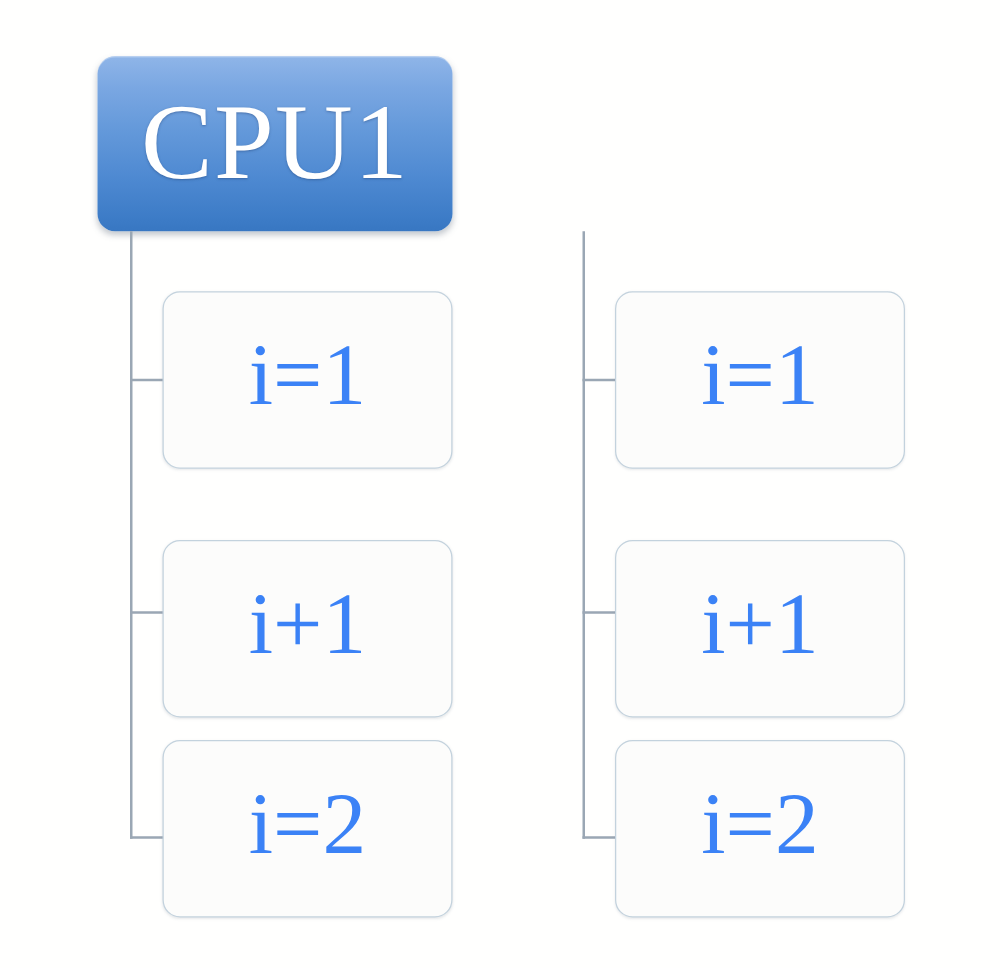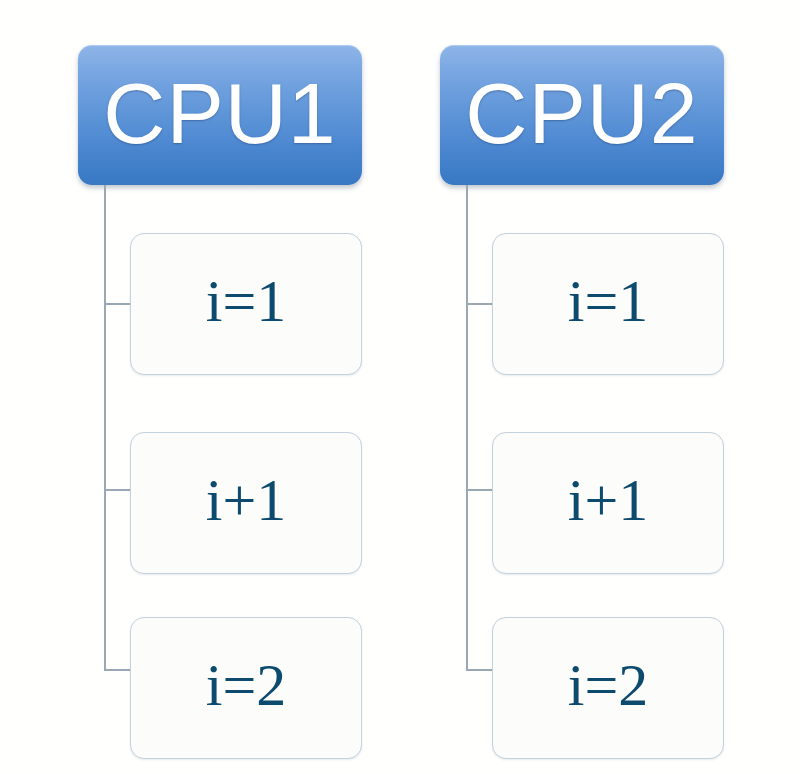--- a/index.html
+++ b/index.html
@@ -50,21 +50,21 @@
         #3877c2 100%);
     box-shadow: 0 3px 5px rgba(80, 95, 115, 0.35),
                 inset 0 1px 0 rgba(255,255,255,0.30);
     display: flex;
     align-items: center;
     justify-content: center;
     overflow: hidden;
   }
   .cpu-header-label {
     color: #ffffff;
-    font-family: Liberation Sans, sans-serif;
+    font-family: Liberation Serif, serif;
     font-size: 86px;
     line-height: 1;
     letter-spacing: 1px;
     text-shadow: 0 1px 2px rgba(30, 60, 110, 0.45);
     user-select: none;
     transform: translateY(-2px);
   }
 
   
   .connector-layer {
@@ -104,26 +104,26 @@
     background: #fcfcfb;
     border: 1.5px solid #c3d2dd;
     border-radius: 14px;
     box-shadow: 0 1px 2px rgba(120, 135, 150, 0.18);
     display: flex;
     align-items: center;
     justify-content: center;
   }
   .step-box.box-1 { top: 233px; }
   .step-box.box-2 { top: 432px; }
-  .step-box.box-3 { top: 592px; margin-top: 25px; }
+  .step-box.box-3 { top: 592px; }
 
   .step-label {
-    color: #0c4a6e;
+    color: #3b82f6;
     font-family: "Liberation Serif", serif;
-    font-size: 60px;
+    font-size: 70px;
     line-height: 1;
     user-select: none;
     transform: translateY(-3px);
   }
 </style>
 </head>
 <body>
 
 <div id="diagram-canvas">
 
@@ -149,23 +149,20 @@
     </div>
 
     <div class="step-box box-3">
       <span class="step-label">i=2</span>
     </div>
 
   </div>
 
   <div class="cpu-column col-2">
 
-    <div class="cpu-header">
-      <span class="cpu-header-label">CPU2</span>
-    </div>
 
     <div class="connector-layer">
       <div class="trunk-line"></div>
       <div class="stub-line stub-1"></div>
       <div class="stub-line stub-2"></div>
       <div class="stub-line stub-3"></div>
     </div>
 
     <div class="step-box box-1">
       <span class="step-label">i=1</span>

